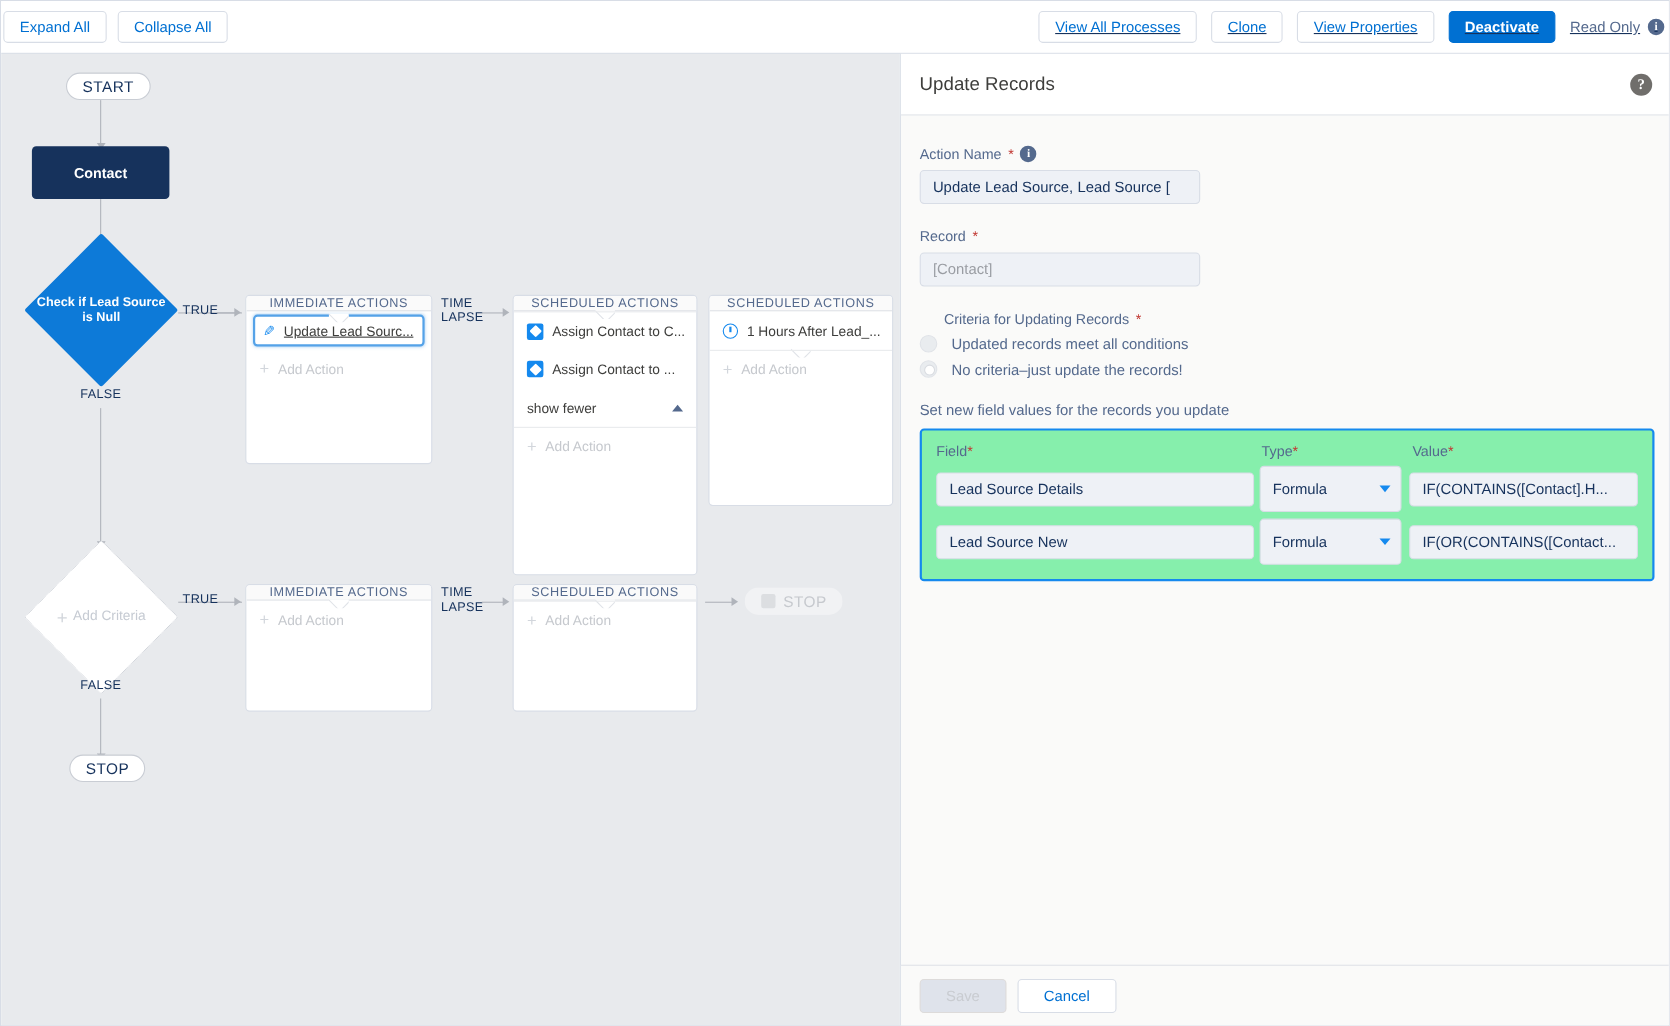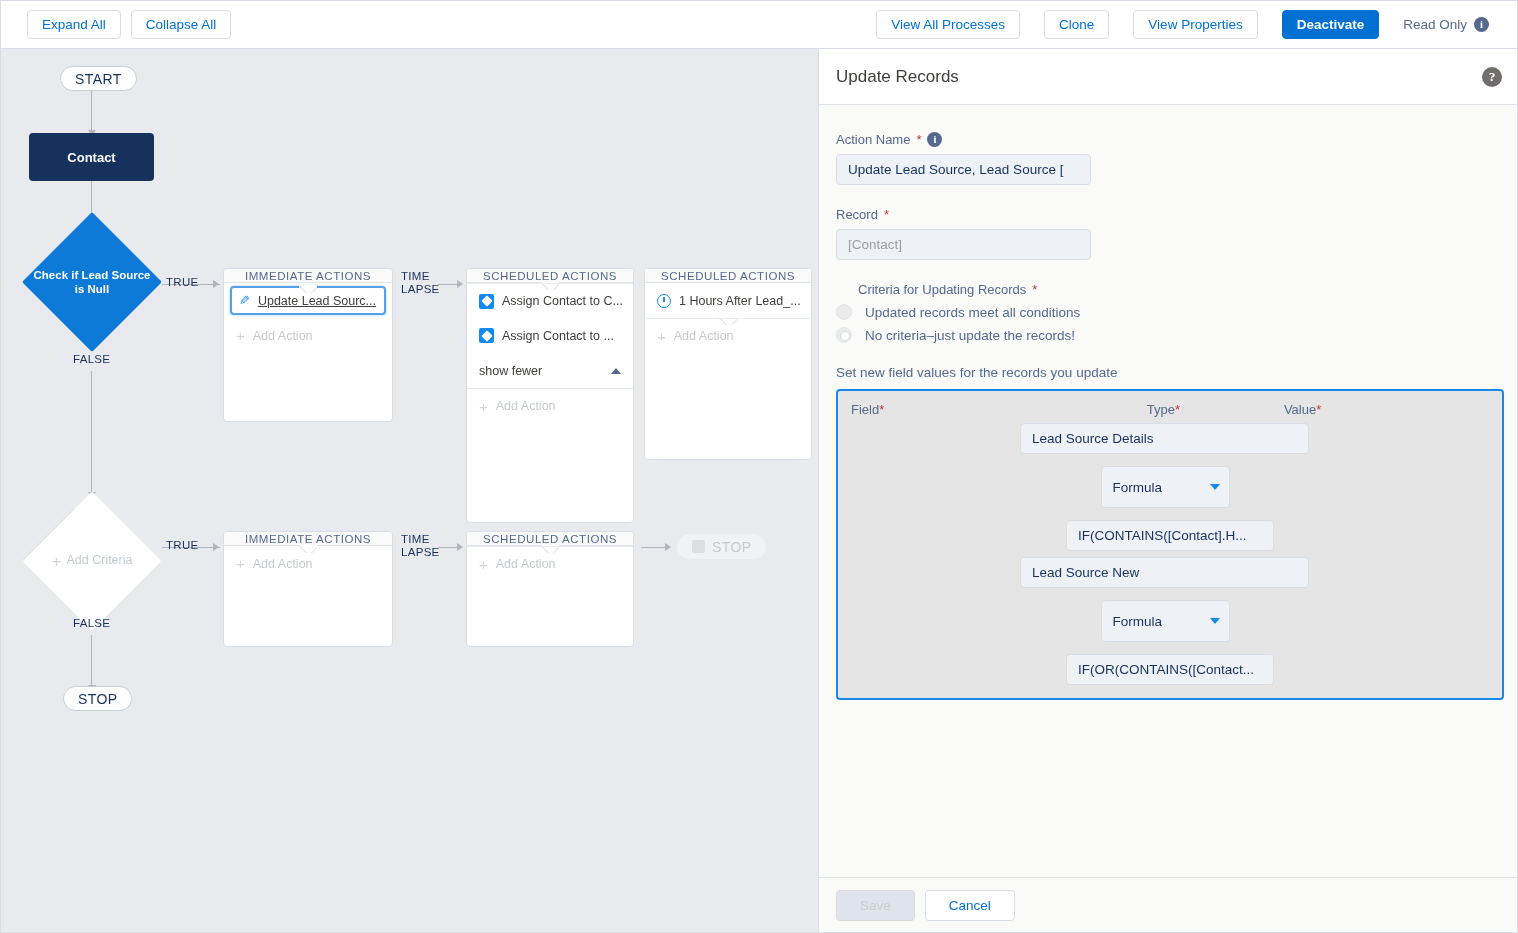--- a/index.html
+++ b/index.html
@@ -8,24 +8,24 @@
     font-family: "Liberation Sans", sans-serif;
     background:#fff; color:#16325c;
     -webkit-font-smoothing: antialiased;
   }
   #app { position:relative; width:1518px; height:933px; overflow:hidden; border:1px solid #d8dde6; }
 
   
   .toolbar {
     position:absolute; left:0; top:0; width:1518px; height:48px;
     background:#fff; border-bottom:1px solid #d8dde6;
-    display:flex; align-items:center; padding:0 26px;
+    display:flex; align-items:center; padding:0 2px;
   }
   .tb-left { display:flex; gap:10px; }
-  .tb-right { display:flex; gap:24px; align-items:center; margin-left:auto; }
+  .tb-right { display:flex; gap:13px; align-items:center; margin-left:auto;text-decoration:underline; }
   .btn {
     height:29px; padding:0 14px; border:1px solid #d8dde6; background:#fff;
     border-radius:4px; color:#0070d2; font-size:13.5px; line-height:27px;
     cursor:pointer; white-space:nowrap; font-family:inherit;
   }
   .btn-brand { background:#0070d2; border-color:#0070d2; color:#fff; font-weight:bold; }
   .readonly-wrap { display:flex; align-items:center; gap:7px; color:#54698d; font-size:13.5px; padding-right:4px; }
   .info-dot {
     width:15px; height:15px; border-radius:50%; background:#54698d; color:#fff;
     font-size:10.5px; font-weight:bold; display:flex; align-items:center;
@@ -155,25 +155,25 @@
     width:16px; height:16px; border-radius:50%; background:#e9ecef;
     border:1px solid #e0e3e8; position:relative; flex:0 0 auto;
   }
   .radio.on:after {
     content:""; position:absolute; left:3px; top:3px; width:8px; height:8px;
     border-radius:50%; background:#fff; border:1px solid #d9dce1;
   }
   .radio-lbl { font-size:13.5px; color:#54698d; }
   .sub-lbl { font-size:13.5px; color:#54698d; margin:22px 0 9px 0; }
 
-  .vtable { border:2px solid #1589ee; border-radius:4px; background:#e5e5e5; padding:11px 13px 13px 13px; width:668px; }
+  .vtable { border:2px solid #1589ee; border-radius:4px; background:#86efac; padding:11px 13px 13px 13px; width:668px; }
   .vt-head { display:flex; margin-bottom:6px; }
   .vt-head div { font-size:13px; color:#54698d; }
   .c1 { width:300px; } .c2 { width:139px; } .c3 { width:208px; }
-  .vt-row { display:flex; align-items:center; margin-top:6px; gap:12px;flex-direction:column; }
+  .vt-row { display:flex; align-items:center; margin-top:6px; gap:0; }
   .cell-in {
     height:31px; border:1px solid #d8dde6; border-radius:4px; background:#eef1f6;
     display:flex; align-items:center; padding:0 11px; font-size:13.5px; color:#16325c;
     white-space:nowrap; overflow:hidden;
   }
   .cell-in.w1 { width:289px; } .cell-in.w3 { width:208px; }
   .sel-box {
     width:129px; height:42px; border:1px solid #d8dde6; border-radius:4px; background:#eef1f6;
     display:flex; align-items:center; padding:0 9px 0 11px; font-size:13.5px; color:#16325c;
   }

